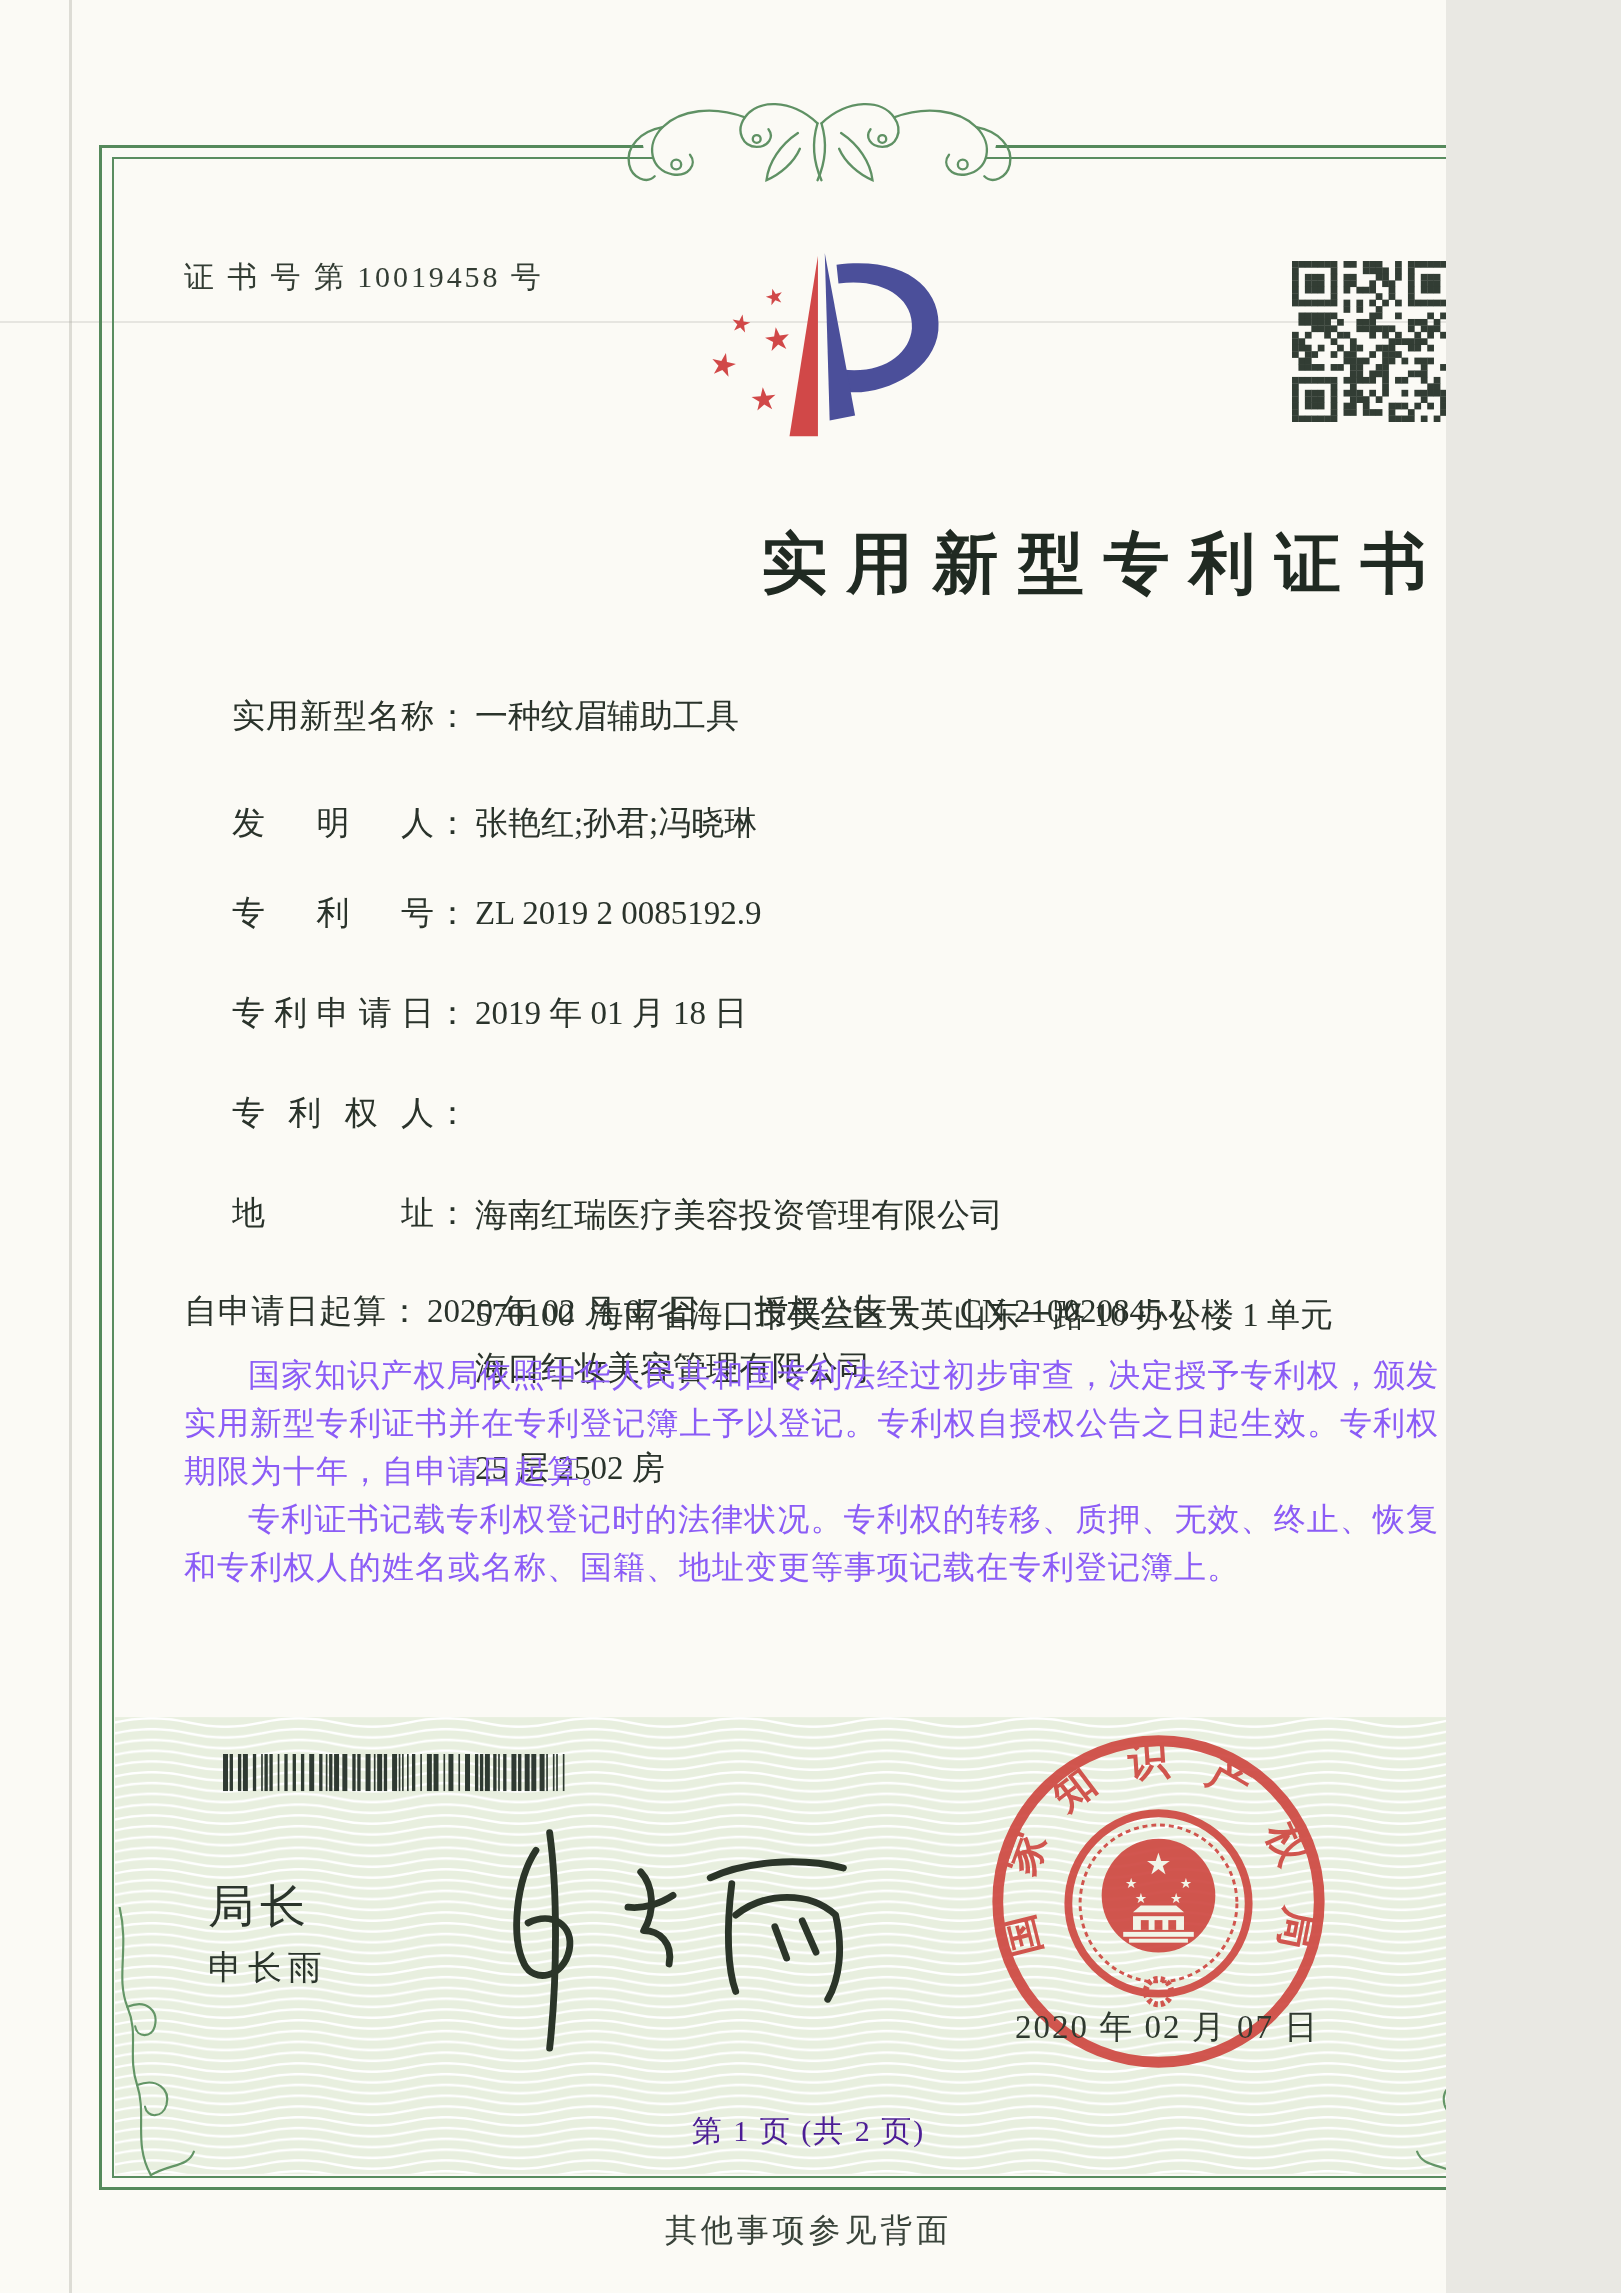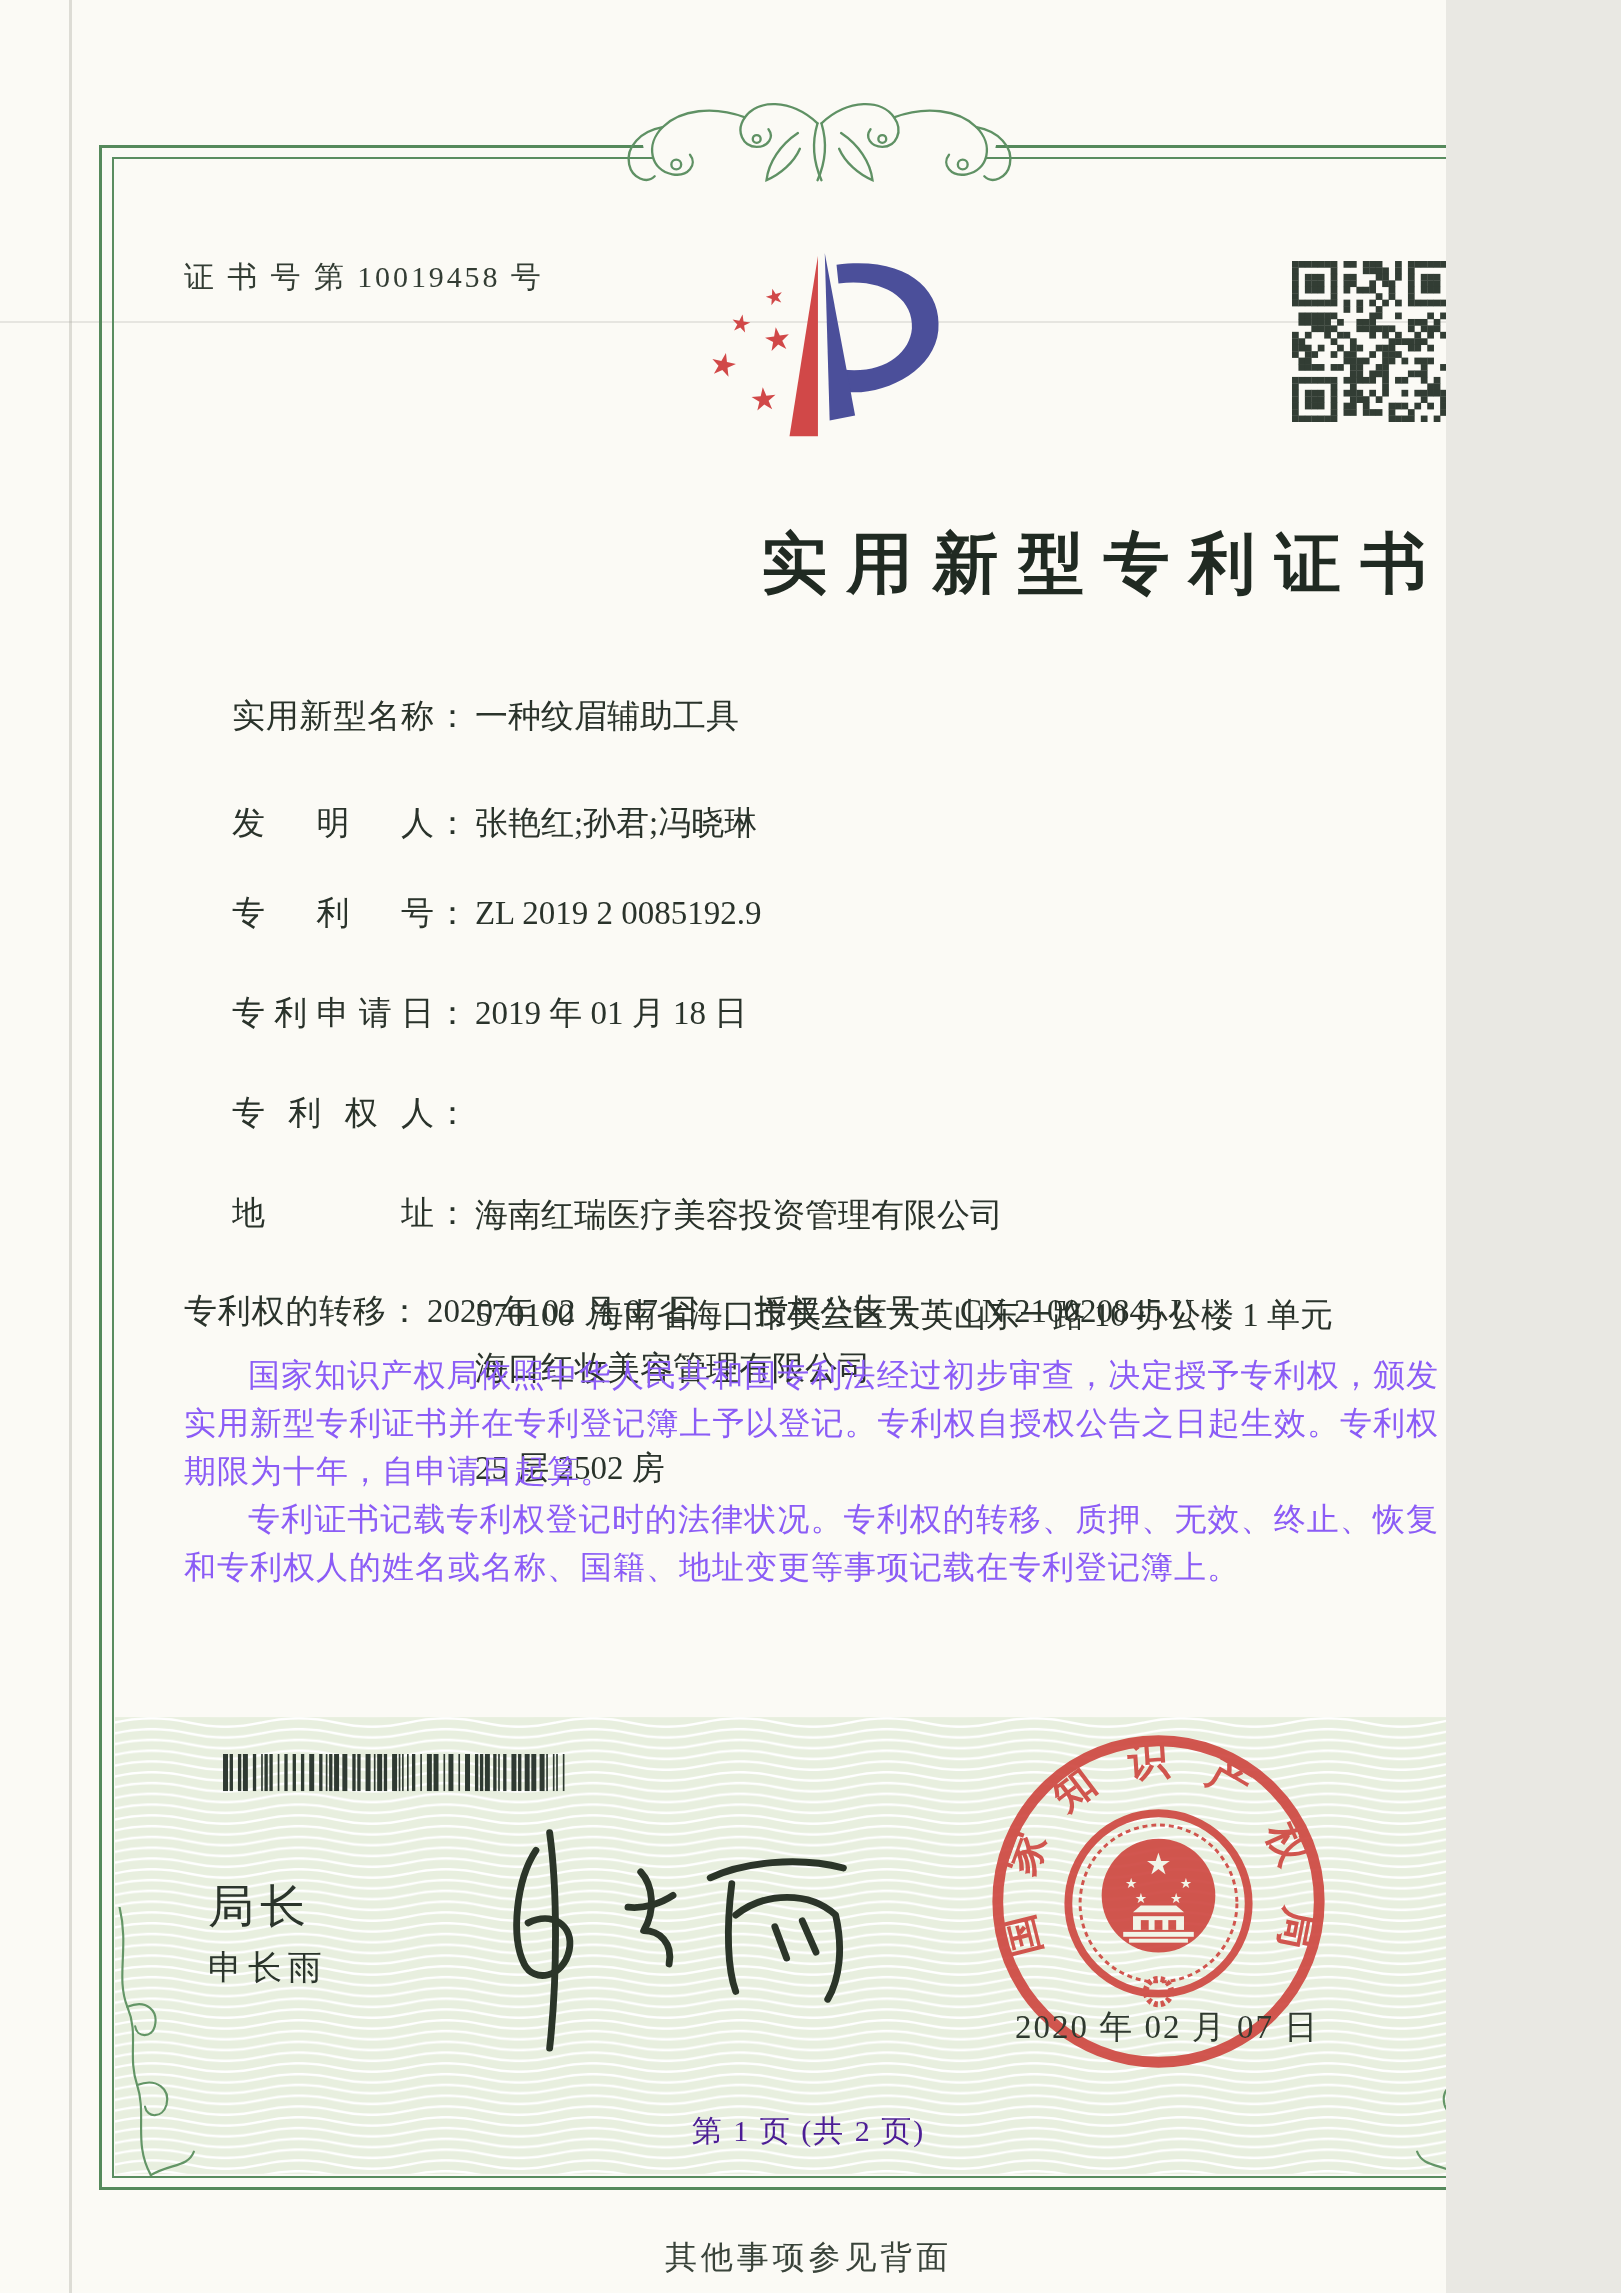--- a/index.html
+++ b/index.html
@@ -43,21 +43,21 @@
   .director-title{position:absolute;left:208px;top:1876px;font-size:46px;letter-spacing:5.9px;color:#2b352c;}
   .director-name{position:absolute;left:208px;top:1945px;font-size:34px;letter-spacing:5.9px;color:#2b352c;}
   .sig-svg{position:absolute;left:420px;top:1821px;}
 
   .seal-svg{position:absolute;left:986px;top:1729px;opacity:.93;}
   .seal-date{position:absolute;left:1015px;top:2005px;font-size:33px;letter-spacing:2px;color:#2f392f;z-index:6;}
 
   .page-num{position:absolute;left:115px;top:2111px;width:1387px;text-align:center;font-size:30px;
             letter-spacing:2px;color:#4c1d95;}
   .back-note{position:absolute;left:115px;top:2209px;width:1387px;text-align:center;font-size:32px;
-             letter-spacing:3.9px;color:#39433a;margin-top:27px;}
+             letter-spacing:3.9px;color:#39433a;}
 </style>
 </head>
 <body>
 
 <div class="page">
 
   <div class="paper-edge"></div>
   <div class="fold-line"></div>
 
   <svg class="waves-svg" width="1385" height="457" viewBox="0 0 1413 466">
@@ -465,21 +465,21 @@
   <div class="f-row r5">
     <span class="f-label">地址</span>
     <span class="f-colon">：</span>
     <span class="f-val">
       <div>570100  海南省海口市美兰区大英山东一路 10 办公楼 1 单元</div>
       <div>25 层 2502 房</div>
     </span>
   </div>
   <div class="g-row">
     <span class="g-left">
-      <span class="f-label">专利权的转移</span>
+      <span class="f-label">自申请日起算</span>
       <span class="f-colon">：</span>
       <span class="f-val">2020 年 02 月 07 日</span>
     </span>
     <span class="g-right">
       <span>授权公告号</span>
       <span class="f-colon">：</span>
       <span class="f-val">CN 210020845 U</span>
     </span>
   </div>
 

